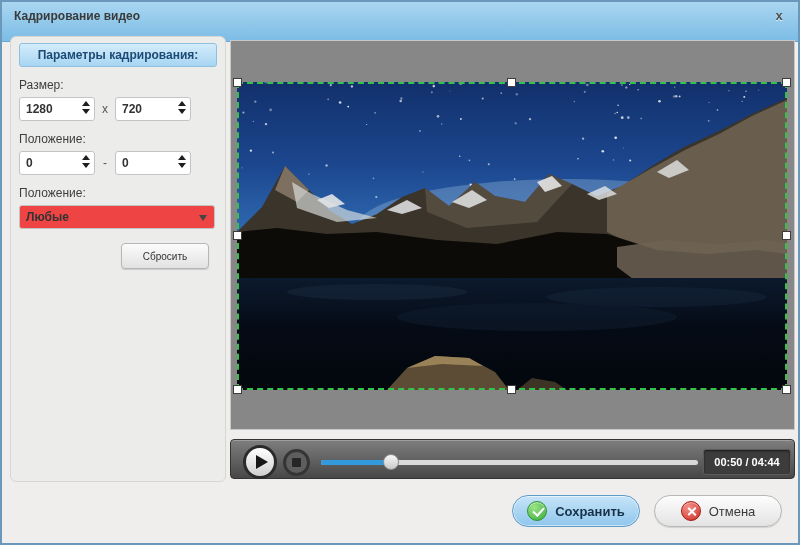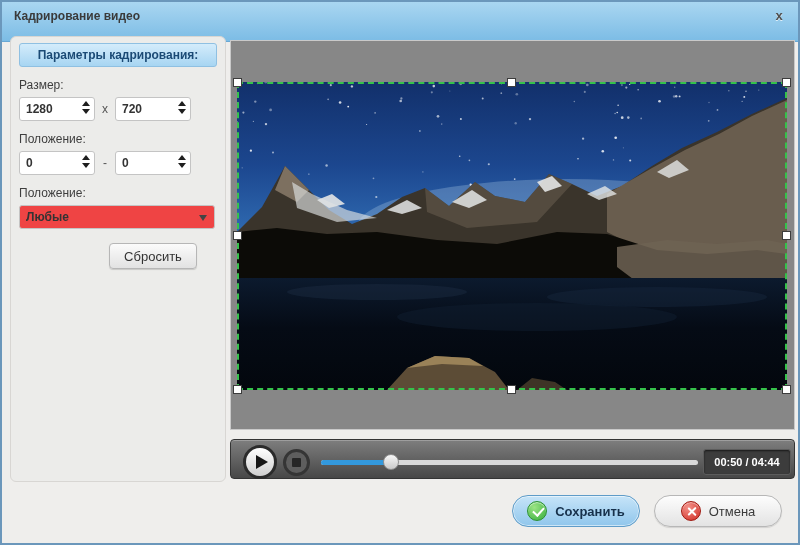--- a/index.html
+++ b/index.html
@@ -48,23 +48,23 @@
   .spin-down { width:0; height:0; border-left:4px solid transparent; border-right:4px solid transparent; border-top:5px solid #1e1e1e; }
   .sep { width:8px; text-align:center; font-size:12px; color:#555; }
   .dropdown {
     position:relative; width:196px; height:24px; background:#ef4444;
     border:1px solid #c4c4c4; border-radius:3px; cursor:default;
   }
   .dropdown .dd-value { position:absolute; left:6px; top:0; line-height:22px; font-size:12px; font-weight:bold; color:#333; }
   .dd-arrow { position:absolute; right:7px; top:9px; width:0; height:0;
     border-left:4px solid transparent; border-right:4px solid transparent; border-top:6px solid #444; }
   .reset-btn {
-    display:block; margin:14px 20px 0 auto; width:88px; height:26px;
+    display:block; margin:14px 8px 0 auto; width:88px; height:26px;
     background:linear-gradient(#fbfbfb,#e2e2e2); border:1px solid #b6b6b6; border-radius:4px;
-    font-family:"Liberation Sans",sans-serif; font-size:13px; color:#333;
+    font-family:"Liberation Sans",sans-serif; font-size:10px; color:#333;
     box-shadow:0 1px 1px rgba(0,0,0,.15); cursor:default;
   }
   
   .preview {
     position:absolute; left:228px; top:38px; width:565px; height:390px;
     background:#878787; border:1px solid #c9c9c9;
   }
   .video-wrap { position:absolute; left:6px; top:41px; width:550px; height:308px; }
   .video-wrap svg { display:block; }
   .crop {

